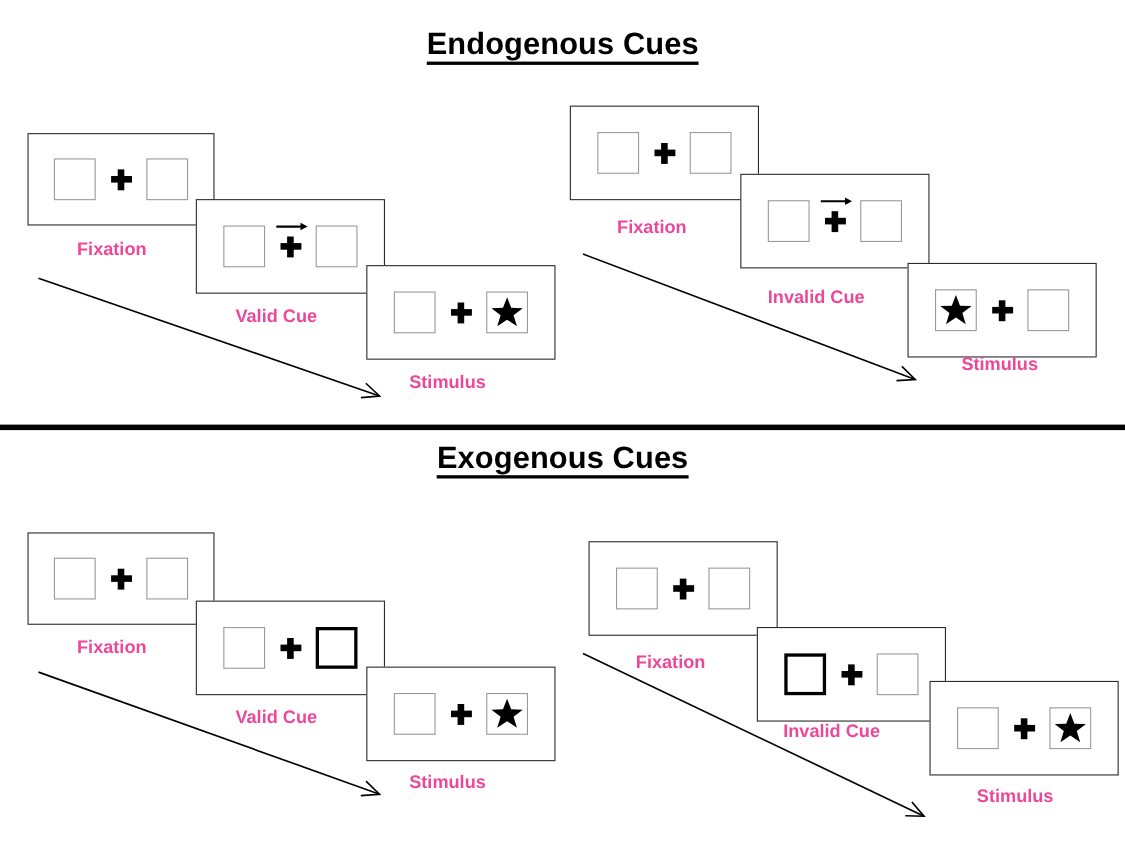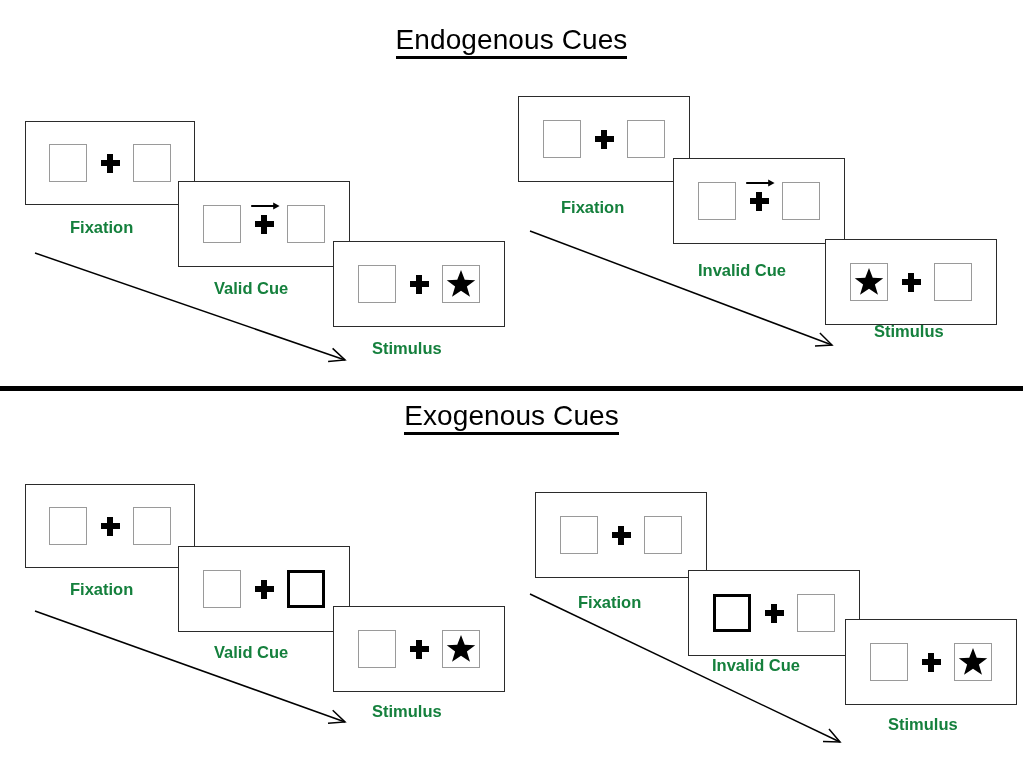--- a/index.html
+++ b/index.html
@@ -21,21 +21,21 @@
     width: 1023px;
     height: 767px;
   }
 
   
   .section-title {
     position: absolute;
     width: 100%;
     text-align: center;
     font-size: 28px;
-    font-weight: normal;
+    font-weight: bold;
     color: #000000;
     letter-spacing: 0.1px;
   }
   .section-title span {
     border-bottom: 3px solid #000000;
     padding-bottom: 1px;
   }
 
   
   .divider {
@@ -130,21 +130,21 @@
     width: 30px;
     height: 10px;
   }
   .cue-arrow svg { display: block; }
 
   
   .stage-label {
     position: absolute;
     font-size: 16.5px;
     font-weight: bold;
-    color: #15803d;
+    color: #ec4899;
     white-space: nowrap;
   }
 
   
   .time-arrow {
     position: absolute;
     pointer-events: none;
   }
   .time-arrow svg { display: block; overflow: visible; }
 </style>

